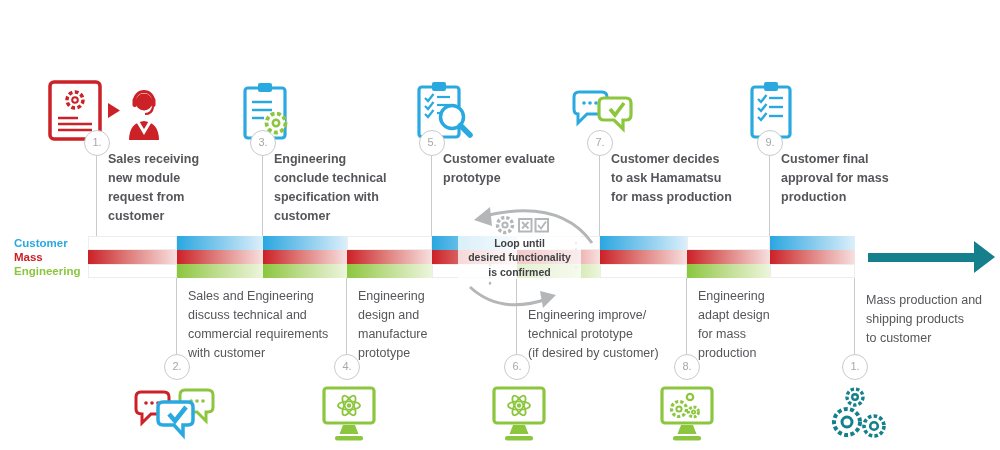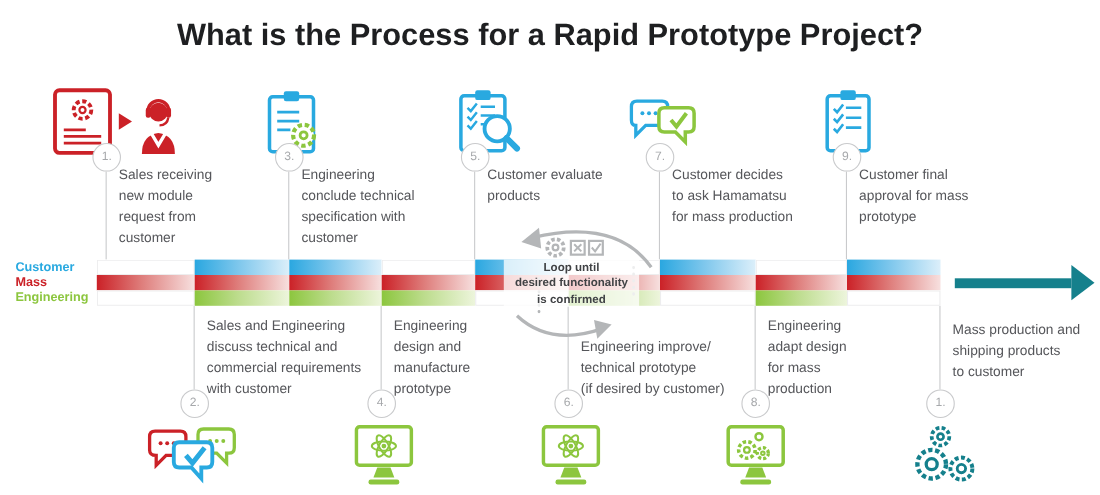--- a/index.html
+++ b/index.html
@@ -19,21 +19,21 @@
   .on-customer{background:linear-gradient(90deg,#2aa7e0 0%,#7cc6ec 45%,#dceffa 100%);}
   .on-sales{background:linear-gradient(90deg,#cb2127 0%,#de7c7a 45%,#f7e0df 100%);}
   .on-engineering{background:linear-gradient(90deg,#8cc63e 0%,#bcdc8c 45%,#edf5dc 100%);}
   
   .ncircle{position:absolute;width:26px;height:26px;border:1.5px solid #c9cacc;border-radius:50%;
            box-sizing:border-box;background:#fff;color:#a6a8ab;font-size:11px;line-height:22px;
            text-align:center;z-index:4;}
   .nline{position:absolute;width:1px;background:#c9cacc;z-index:0;}
   .txt{position:absolute;font-size:12.5px;line-height:19px;color:#55565a;white-space:pre-line;z-index:4;}
   .icon{position:absolute;z-index:4;}
-  .top .ncircle{top:130px;} .top .nline{top:156px;height:80px;} .top .txt{top:150px;}
+  .top .ncircle{top:130px;} .top .nline{top:156px;height:80px;} .top .txt{top:150px;font-weight:bold;}
   .bot .ncircle{top:354px;} .bot .nline{top:278px;height:76px;}
   .c1{left:84px}.c2{left:164px}.c3{left:250px}.c4{left:334px}.c5{left:419px}
   .c6{left:504px}.c7{left:587px}.c8{left:674px}.c9{left:757px}.c10{left:842px}
   .l1{left:96px}.l2{left:176px}.l3{left:262px}.l4{left:346px}.l5{left:431px}
   .l6{left:516px}.l7{left:599px}.l8{left:686px}.l9{left:769px}.l10{left:854px}
   .t1{left:108px}.t2{left:188px;top:287px}.t3{left:274px}.t4{left:358px;top:287px}
   .t5{left:443px}.t6{left:528px;top:306px}.t7{left:611px}.t8{left:698px;top:287px}
   .t9{left:781px}.t10{left:866px;top:291px}
   .i1{left:48px;top:80px}.i3{left:242px;top:81px}.i5{left:416px;top:80px}
   .i7{left:570px;top:88px}.i9{left:749px;top:80px}
@@ -47,21 +47,20 @@
   
   .arrow-shaft{position:absolute;left:868px;top:253px;width:106px;height:9px;background:#15808c;z-index:1;}
   .arrow-head{position:absolute;left:974px;top:241px;width:0;height:0;z-index:1;
               border-left:21px solid #15808c;border-top:16.5px solid transparent;border-bottom:16.5px solid transparent;}
 </style>
 </head>
 <body>
 
 <div class="stage">
 
-  <div class="title">What is the Process for a Rapid Prototype Project?</div>
 
   <div class="lane-labels">
     <div class="lane-label lbl-customer">Customer</div>
     <div class="lane-label lbl-sales">Mass</div>
     <div class="lane-label lbl-engineering">Engineering</div>
   </div>
 
   <div class="band" id="band">
       <div class="seg" style="left: 0px; width: 89px;">
         <div class="lane off"></div>
@@ -215,21 +214,21 @@
           <path d="M9 34 l3 3 5.5 -7"></path>
             <line x1="21" y1="33" x2="30" y2="33"></line>
         </g>
         <circle cx="36" cy="37" r="11.5" fill="#fff" stroke="#29a9e0" stroke-width="3.5"></circle>
         <line x1="44.5" y1="45.5" x2="54" y2="55" stroke="#29a9e0" stroke-width="5.5" stroke-linecap="round"></line>
       </svg>
     </div>
     <div class="nline l5"></div>
     <div class="ncircle c5">5.</div>
     <div class="txt t5">Customer evaluate
-products</div>
+prototype</div>
   </div>
 
   <div class="step bot">
     <div class="txt t6">Engineering improve/
 technical prototype
 (if desired by customer)</div>
     <div class="nline l6"></div>
     <div class="ncircle c6">6.</div>
     <div class="icon i6">
       <svg width="54" height="58" viewBox="0 0 54 58">
@@ -297,21 +296,21 @@
             <line x1="20" y1="27" x2="34" y2="27"></line>
           <path d="M9 37 l3 3 5.5 -7"></path>
             <line x1="20" y1="36" x2="34" y2="36"></line>
         </g>
       </svg>
     </div>
     <div class="nline l9"></div>
     <div class="ncircle c9">9.</div>
     <div class="txt t9">Customer final
 approval for mass
-prototype</div>
+production</div>
   </div>
 
   <div class="step bot">
     <div class="txt t10">Mass production and
 shipping products
 to customer</div>
     <div class="nline l10"></div>
     <div class="ncircle c10">1.</div>
     <div class="icon i10">
       <svg width="64" height="62" viewBox="0 0 64 62">

